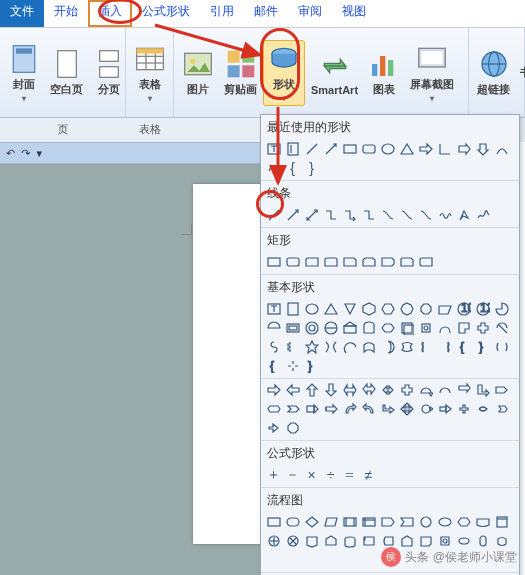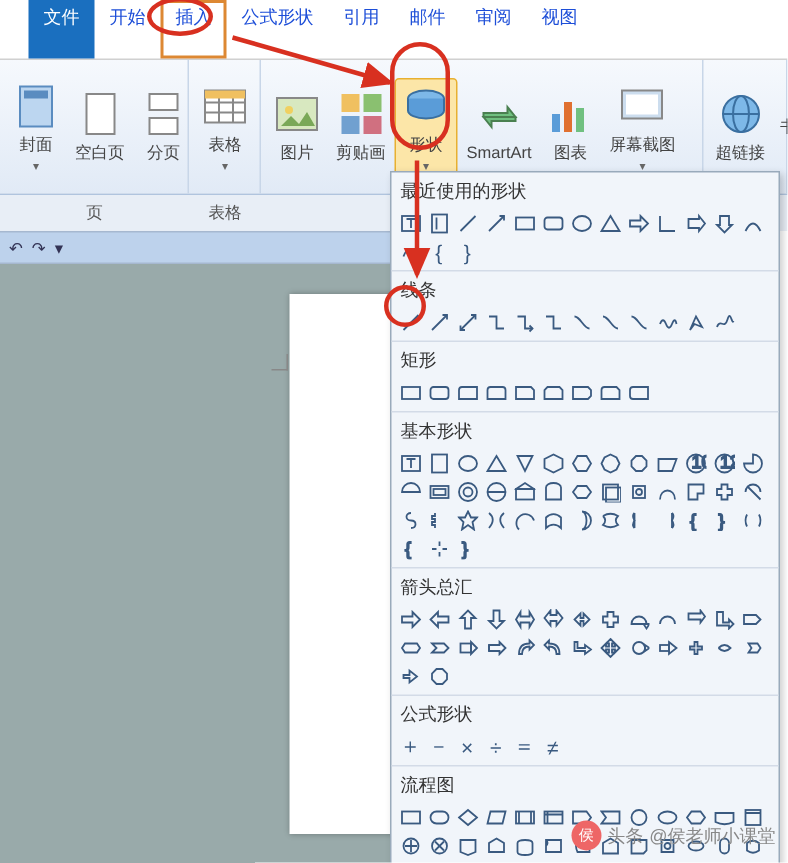--- a/index.html
+++ b/index.html
@@ -1,26 +1,26 @@
 <!DOCTYPE html>
 <html><head>
 <meta charset="utf-8">
 <style>
 * { margin: 0; padding: 0; box-sizing: border-box; font-family: "Microsoft YaHei", SimSun, sans-serif; font-size: 12px; }
 body { background: #fff; width: 525px; height: 575px; overflow: hidden; position: relative; }
 
-.menubar { display: flex; background: #fff; height: 40px; border-bottom: 1px solid #d0d0d0; padding-left: 19px; }
+.menubar { display: flex; background: #fff; height: 28px; border-bottom: 1px solid #d0d0d0; }
 .menubar .tab { padding: 3px 10px; color: #1d4ed8; cursor: pointer; }
 .menubar .tab.file { background: #1a6fbf; color: #fff; }
 .menubar .tab.active { border: 2px solid #d83; padding: 1px 8px; }
 
 .ribbon { display: flex; background: linear-gradient(#f6f9fd, #e1eaf6); height: 90px; border-bottom: 1px solid #b0c4de; }
 .ribbon-group { display: flex; flex-direction: column; border-right: 1px solid #c8d6e8; }
 .ribbon-items { display: flex; flex: 1; align-items: center; padding: 2px 4px; gap: 2px; }
-.ribbon-btn { display: flex; flex-direction: column; align-items: center; gap: 2px; padding: 2px 4px; cursor: pointer; }
+.ribbon-btn { display: flex; flex-direction: column; align-items: center; gap: 2px; padding: 2px 4px; cursor: pointer; font-weight: bold; }
 .ribbon-btn .icon { width: 32px; height: 32px; display: flex; align-items: center; justify-content: center; }
 .ribbon-btn .lbl { font-size: 11px; color: #444; white-space: nowrap; }
 .ribbon-btn .arrow { font-size: 8px; color: #666; }
 .ribbon-btn.hl { background: #fce6a8; border: 1px solid #e8b030; border-radius: 3px; }
 
 .page-strip { height: 24px; background: #e8eef6; display: flex; }
 .page-strip .cell { flex: 1; text-align: center; font-size: 11px; color: #555; padding: 4px 0; }
 
 .qat { background: #bdd2ec; height: 22px; padding: 2px 6px; display: flex; align-items: center; gap: 6px; border-top: 1px solid #a6b8d0; border-bottom: 1px solid #a6b8d0; width: 260px; }
 .qat span { font-size: 11px; color: #335; }
@@ -629,21 +629,20 @@
         </span>
         <span class="sp-item">
           <svg>
             <text x="3" y="11" font-size="13" fill="#3a5a80">}</text>
           </svg>
         </span>
       </div>
   </div>
 
   <div class="sp-section">
-    <div class="sp-header">箭头总汇</div>
     <div class="sp-grid">
         <span class="sp-item">
           <svg>
             <polygon points="1,5 8,5 8,2 13,7 8,12 8,9 1,9"></polygon>
           </svg>
         </span>
         <span class="sp-item">
           <svg>
             <polygon points="13,5 6,5 6,2 1,7 6,12 6,9 13,9"></polygon>
           </svg>

